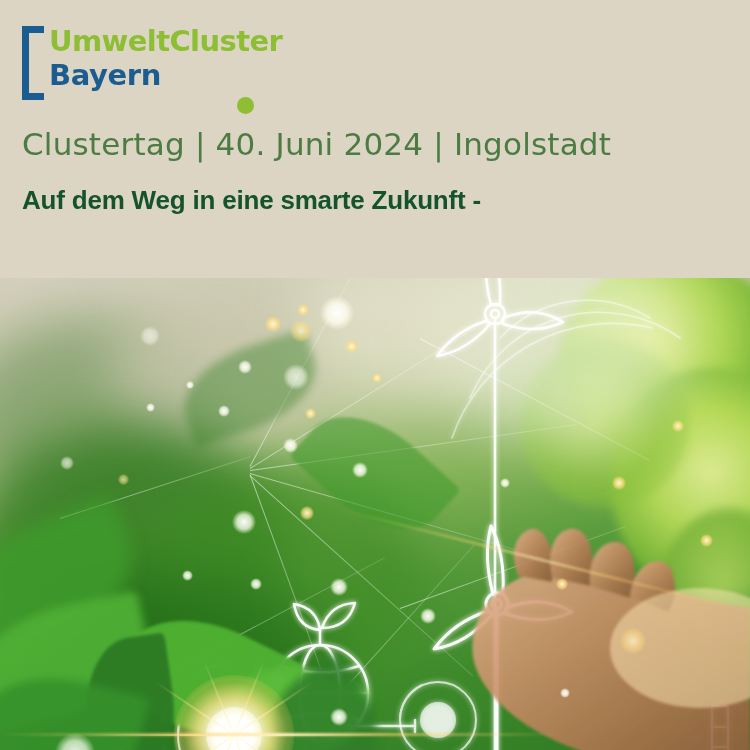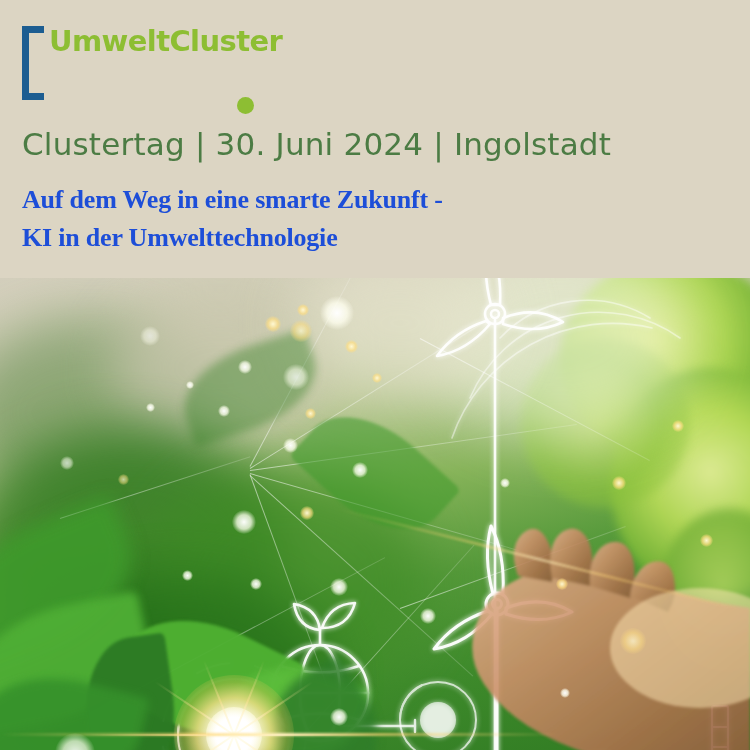--- a/index.html
+++ b/index.html
@@ -90,26 +90,26 @@
     font-weight: normal;
     letter-spacing: 0.2px;
     color: #4c7c44;
     white-space: nowrap;
   }
   .subtitle {
     position: absolute;
     left: 22px;
     top: 181px;
     width: 700px;
-    font-family: Liberation Serif, serif;
+    font-family: Liberation Sans, sans-serif;
     font-size: 26px;
     font-weight: bold;
     line-height: 38px;
     letter-spacing: -0.2px;
-    color: #1d4ed8;
+    color: #14532d;
   }
   .subtitle .sl { display: block; white-space: nowrap; }
 
   
   .photo {
     position: absolute;
     left: 0;
     top: 278px;
     width: 750px;
     height: 472px;
@@ -201,28 +201,28 @@
 </head>
 <body>
 
 <div class="poster">
 
   <div class="header">
 
     <div class="logo">
       <div class="logo-bracket"></div>
       <div class="logo-line1">UmweltCluster</div>
+      <div class="logo-line2">Bayern</div>
       <div class="logo-dot"></div>
     </div>
 
-    <div class="event-line">Clustertag | 30. Juni 2024 | Ingolstadt</div>
+    <div class="event-line">Clustertag | 40. Juni 2024 | Ingolstadt</div>
 
     <div class="subtitle">
       <span class="sl">Auf dem Weg in eine smarte Zukunft -</span>
-      <span class="sl">KI in der Umwelttechnologie</span>
     </div>
   </div>
 
   <div class="photo">
 
     <div class="bg-blob" style="left:-40px;  top:40px;  width:260px; height:190px; background:#5f8a4b; opacity:.55;"></div>
     <div class="bg-blob" style="left:110px;  top:10px;  width:220px; height:160px; background:#c9c7ae; opacity:.75;"></div>
     <div class="bg-blob" style="left:-30px;  top:150px; width:320px; height:230px; background:#2f7a1e; opacity:.8;"></div>
     <div class="bg-blob" style="left:150px;  top:190px; width:280px; height:230px; background:#3f8c26; opacity:.7;"></div>
     <div class="bg-blob" style="left:30px;   top:300px; width:300px; height:200px; background:#1f6a16; opacity:.6;"></div>

